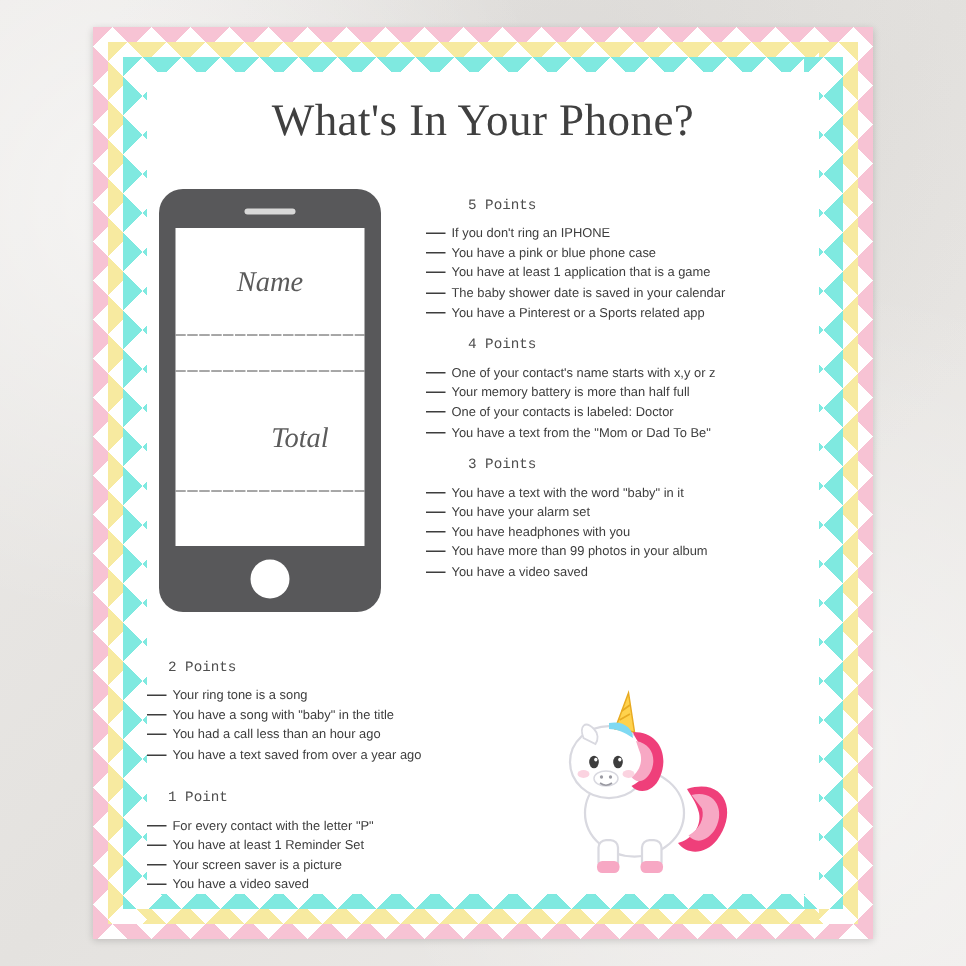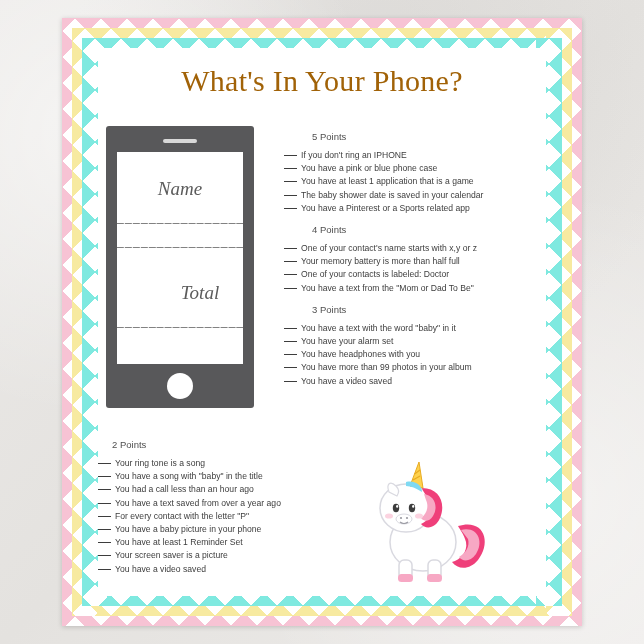--- a/index.html
+++ b/index.html
@@ -78,34 +78,34 @@
     left: 36px;
     top: 30px;
     right: 36px;
     bottom: 30px;
     background: #ffffff;
   }
   .title {
     text-align: center;
     font-family: "Liberation Serif", serif;
     font-size: 30px;
-    color: #a16207;
+    color: #404040;
     letter-spacing: 0.3px;
     margin-top: 16px;
     margin-bottom: 4px;
     font-weight: normal;
   }
   .phone {
     position: absolute;
     left: 8px;
     top: 78px;
     width: 148px;
     height: 282px;
     background: #58585a;
-    border-radius: 3px;
+    border-radius: 16px;
   }
   .phone-speaker {
     position: absolute;
     left: 50%;
     transform: translateX(-50%);
     top: 13px;
     width: 34px;
     height: 4px;
     background: #d8d8d8;
     border-radius: 2px;
@@ -156,21 +156,21 @@
   .left-col {
     position: absolute;
     left: 0px;
     top: 382px;
     width: 230px;
   }
   .section-head {
     font-size: 9.5px;
     color: #4f4f4f;
     margin: 9px 0 7px 28px;
-    font-family: Liberation Sans, sans-serif;
+    font-family: Liberation Mono, monospace;
   }
   .left-col .section-head { margin-left: 14px; }
   .item {
     font-size: 8.6px;
     color: #3d3d3d;
     line-height: 13.2px;
     white-space: nowrap;
     font-family: "Liberation Sans", sans-serif;
   }
   .blank {
@@ -260,23 +260,23 @@
     <div class="left-col">
 
       <div class="section-head">2 Points</div>
       <div>
         <div class="item"><span class="blank"></span><span>Your ring tone is a song</span></div>
         <div class="item"><span class="blank"></span><span>You have a song with "baby" in the title</span></div>
         <div class="item"><span class="blank"></span><span>You had a call less than an hour ago</span></div>
         <div class="item"><span class="blank"></span><span>You have a text saved from over a year ago</span></div>
       </div>
 
+      <div class="section-head" style="margin-top:16px;">1 Point</div>
       <div>
         <div class="item"><span class="blank"></span><span>For every contact with the letter "P"</span></div>
-        <div class="item"><span class="blank"></span><span>You have a baby picture in your phone</span></div>
         <div class="item"><span class="blank"></span><span>You have at least 1 Reminder Set</span></div>
         <div class="item"><span class="blank"></span><span>Your screen saver is a picture</span></div>
         <div class="item"><span class="blank"></span><span>You have a video saved</span></div>
       </div>
 
     </div>
 
     <div class="unicorn">
       <svg viewBox="0 0 130 135" width="130" height="135" xmlns="http://www.w3.org/2000/svg">
 

